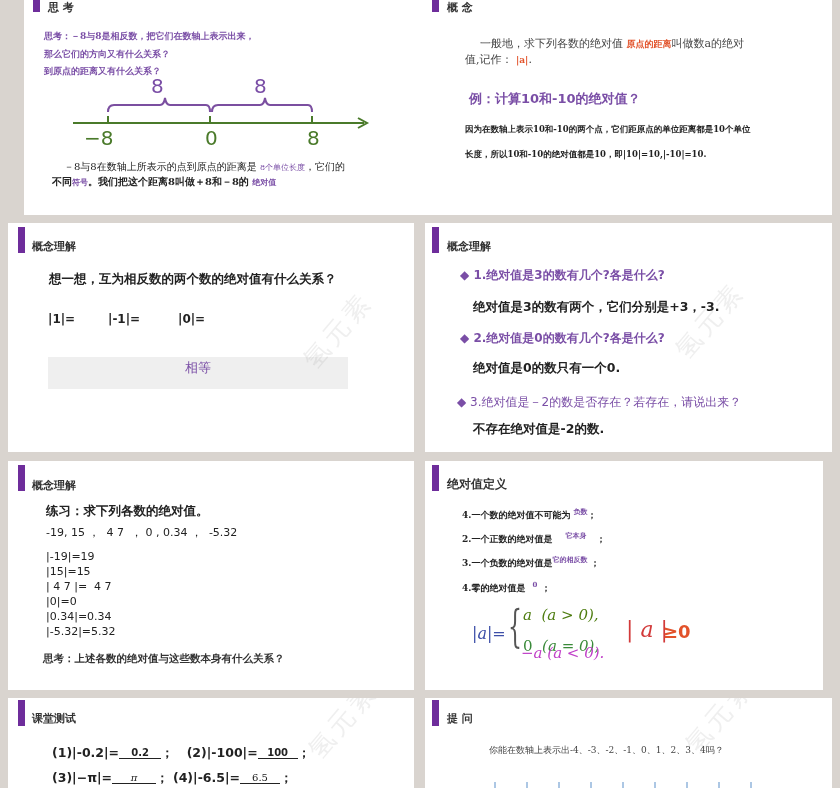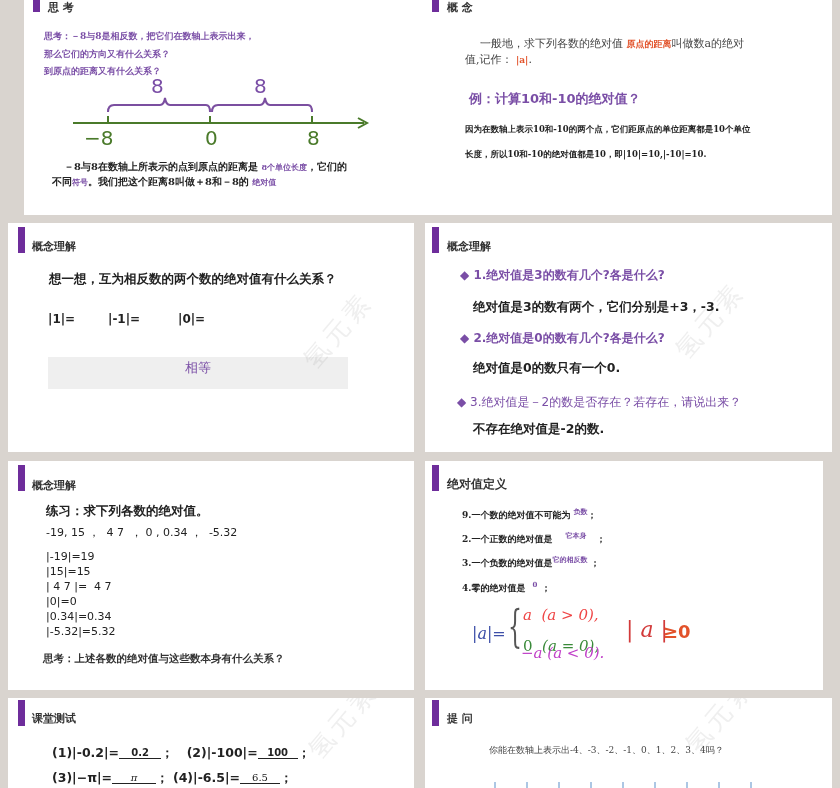--- a/index.html
+++ b/index.html
@@ -38,21 +38,21 @@
     <path d="M334 48 L343 53 L334 58" fill="none" stroke="#4a7a2a" stroke-width="2"></path>
     <line x1="84" y1="46" x2="84" y2="53" stroke="#4a7a2a" stroke-width="2"></line>
     <line x1="186" y1="46" x2="186" y2="53" stroke="#4a7a2a" stroke-width="2"></line>
     <line x1="288" y1="46" x2="288" y2="53" stroke="#4a7a2a" stroke-width="2"></line>
   </svg>
   <div class="abs purple" style="left:127px;top:74px;font-size:20px;">8</div>
   <div class="abs purple" style="left:230px;top:74px;font-size:20px;">8</div>
   <div class="abs" style="left:60px;top:126px;font-size:20px;color:#4a7a2a;">−8</div>
   <div class="abs" style="left:181px;top:126px;font-size:20px;color:#4a7a2a;">0</div>
   <div class="abs" style="left:283px;top:126px;font-size:20px;color:#4a7a2a;">8</div>
-  <div class="abs serif" style="left:40px;top:160px;font-size:10px;font-weight:bold;text-align:right;">
+  <div class="abs serif" style="left:40px;top:160px;font-size:10px;font-weight:normal;text-align:right;">
     <span>－8与8在数轴上所表示的点到原点的距离是</span>
     <span class="purple small">8个单位长度</span><span>，它们的</span>
   </div>
   <div class="abs serif" style="left:28px;top:175px;font-size:10px;font-weight:bold;">
     <span>不同</span><span class="purple small">符号</span><span>。我们把这个距离8叫做＋8和－8的</span>
     <span class="purple small">绝对值</span>
   </div>
 </div>
 
 <div class="slide s2">
@@ -107,38 +107,38 @@
     <div>|0.34|=0.34</div>
     <div>|-5.32|=5.32</div>
   </div>
   <div class="abs serif" style="left:35px;top:191px;font-size:10.5px;font-weight:bold;color:#333;">思考：上述各数的绝对值与这些数本身有什么关系？</div>
 </div>
 
 <div class="slide s6">
   <div class="bar" style="left:7px;top:4px;"></div>
   <div class="stitle" style="left:22px;top:15px;font-size:12px;">绝对值定义</div>
   <div class="abs serif" style="left:37px;top:46px;font-size:9px;font-weight:bold;">
-    <span>9.一个数的绝对值不可能为</span>
+    <span>4.一个数的绝对值不可能为</span>
     <span class="purple" style="font-size:7px;vertical-align:4px;">负数</span><span>；</span>
   </div>
   <div class="abs serif" style="left:37px;top:70px;font-size:9px;font-weight:bold;">
     <span>2.一个正数的绝对值是</span>
     <span class="purple" style="font-size:7px;vertical-align:4px;margin:0 10px;">它本身</span><span>；</span>
   </div>
   <div class="abs serif" style="left:37px;top:94px;font-size:9px;font-weight:bold;">
     <span>3.一个负数的绝对值是</span><span class="purple" style="font-size:7px;vertical-align:4px;">它的相反数</span>
     <span>；</span>
   </div>
   <div class="abs serif" style="left:37px;top:119px;font-size:9px;font-weight:bold;">
     <span>4.零的绝对值是</span>
     <span class="purple" style="font-size:7px;vertical-align:4px;margin:0 4px;">0</span><span>；</span>
   </div>
   <div class="abs serif" style="left:47px;top:163px;font-size:16px;font-style:italic;color:#3d4fa8;">|a|=</div>
   <div class="abs serif" style="left:83px;top:144px;font-size:44px;line-height:44px;color:#555;transform:scaleX(0.5);transform-origin:left;">{</div>
-  <div class="abs serif" style="left:98px;top:145px;font-size:15px;font-style:italic;color:#ef4444;line-height:19px;text-align:center;">
+  <div class="abs serif" style="left:98px;top:145px;font-size:15px;font-style:italic;color:#4d7c0f;line-height:19px;text-align:center;">
     <span>a</span>&nbsp;&nbsp;<span>(a &gt; 0),</span>
   </div>
   <div class="abs serif" style="left:98px;top:164px;font-size:15px;color:#3a8a3a;line-height:19px;margin-top:12px;">
     <span>0</span>&nbsp;&nbsp;<span style="font-style:italic;">(a = 0),</span>
   </div>
   <div class="abs serif" style="left:96px;top:183px;font-size:15px;font-style:italic;color:#c040c8;line-height:19px;">
     <span>−a</span>&nbsp;<span>(a &lt; 0).</span>
   </div>
   <div class="abs serif" style="left:201px;top:156px;font-size:22px;font-style:italic;color:#d23a3a;">| a |</div>
   <div class="abs" style="left:238px;top:160px;font-size:18px;font-weight:bold;color:#e2522a;">≥0</div>

